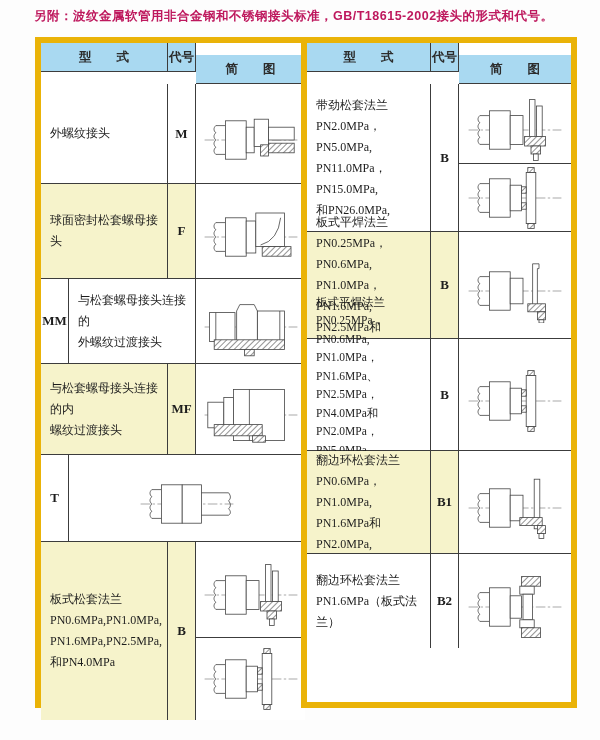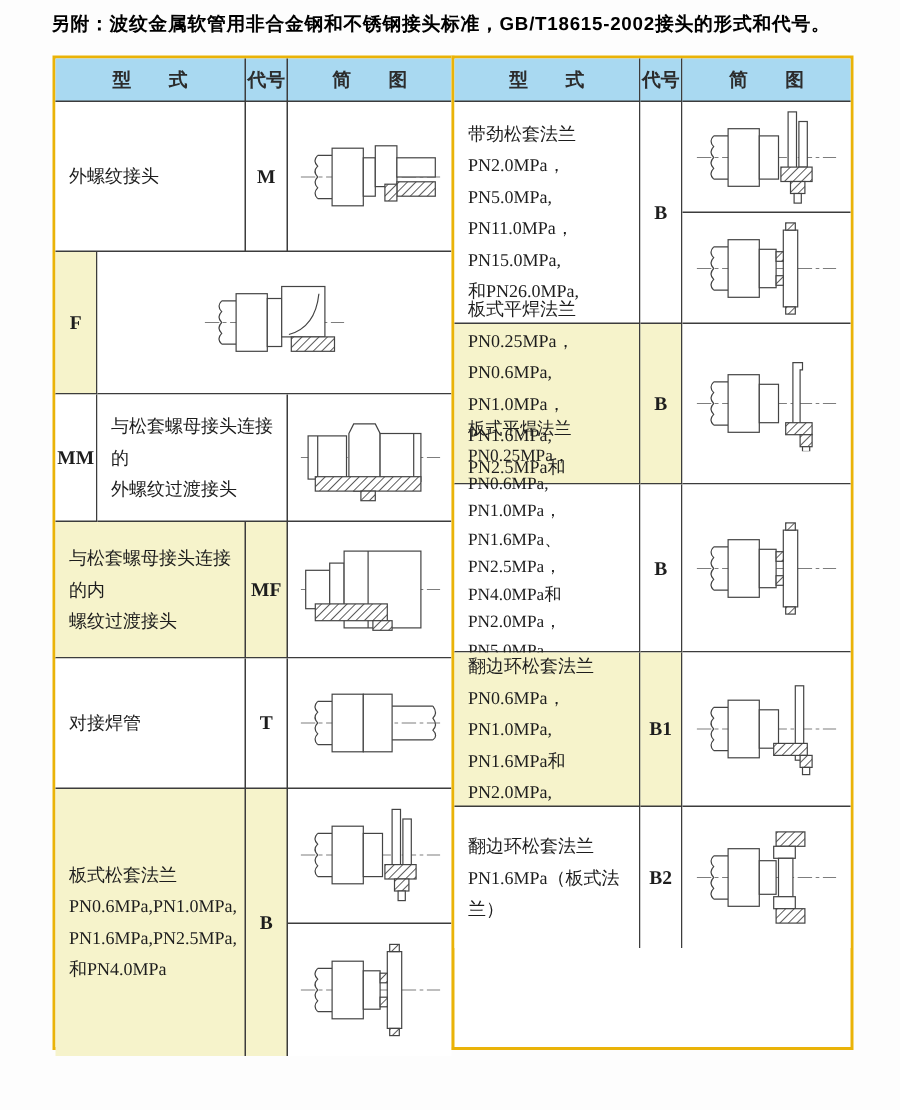--- a/index.html
+++ b/index.html
@@ -1,26 +1,26 @@
 <!DOCTYPE html>
 <html><head>
 <meta charset="utf-8">
 <style>
   html,body{margin:0;padding:0;background:#fdfdfd;}
   .page{position:relative;width:600px;height:740px;background:#fdfdfd;overflow:hidden;
         font-family:"Liberation Sans",sans-serif;color:#222;}
   .title{position:absolute;left:34px;top:8px;width:540px;font-size:12.5px;font-weight:bold;
-         color:#000000;letter-spacing:.5px;}
-  .tbl{position:absolute;top:37px;border:2px solid #eab308;background:#fff;}
+         color:#be185d;letter-spacing:.5px;}
+  .tbl{position:absolute;top:37px;border:6px solid #eab308;background:#fff;}
   .tbl-left{left:35px;width:264px;height:659px;}
   .tbl-right{left:301px;width:264px;height:659px;}
   .row{display:flex;}
   .cell{box-sizing:border-box;border-right:1px solid #3c3c3c;border-bottom:1px solid #3c3c3c;
         display:flex;align-items:center;justify-content:center;background:#fff;}
-  .cell.last{border-right:none;}
+  .cell.last{border-right:none;margin-top:12px;}
   .row.lastrow .cell{border-bottom:none;}
   .hcell{height:29px;background:#a9d9f1;font-weight:bold;font-size:12.5px;color:#2c2c2c;}
   .tbl-left .c1{width:127px;}  .tbl-left .c2{width:28px;}  .tbl-left .c3{width:105px;flex:1;}
   .tbl-right .c1{width:124px;} .tbl-right .c2{width:28px;} .tbl-right .c3{width:108px;flex:1;}
   .tcell{justify-content:flex-start;padding-left:9px;padding-right:3px;}
   .ttext{font-size:12px;line-height:21px;white-space:pre-line;color:#1d1d1d;
          font-family:"Liberation Serif","Liberation Sans",serif;}
   .tight .ttext{line-height:18.5px;font-size:11.5px;}
   .ccell{font-family:"Liberation Serif",serif;font-weight:600;font-size:13px;color:#1d1d1d;}
   .shade{background:#f6f3cb;}
@@ -160,20 +160,23 @@
       <div class="cell c3 dcell last">
           <div class="dhalf">
             <svg viewBox="0 0 120 80" class="dsvg">
               <use href="#sym-male-thread"></use>
             </svg>
           </div>
         </div>
     </div>
 
     <div class="row" style="height:95px">
+      <div class="cell c1 tcell shade">
+          <div class="ttext">球面密封松套螺母接头</div>
+        </div>
       <div class="cell c2 ccell shade">F</div>
       <div class="cell c3 dcell last">
           <div class="dhalf">
             <svg viewBox="0 0 120 80" class="dsvg">
               <use href="#sym-union-nut"></use>
             </svg>
           </div>
         </div>
     </div>
 
@@ -201,23 +204,20 @@
       <div class="cell c3 dcell last">
           <div class="dhalf">
             <svg viewBox="0 0 120 80" class="dsvg">
               <use href="#sym-nipple-mf"></use>
             </svg>
           </div>
         </div>
     </div>
 
     <div class="row" style="height:87px">
-      <div class="cell c1 tcell">
-          <div class="ttext">对接焊管</div>
-        </div>
       <div class="cell c2 ccell">T</div>
       <div class="cell c3 dcell last">
           <div class="dhalf">
             <svg viewBox="0 0 120 80" class="dsvg">
               <use href="#sym-butt-weld"></use>
             </svg>
           </div>
         </div>
     </div>
 

